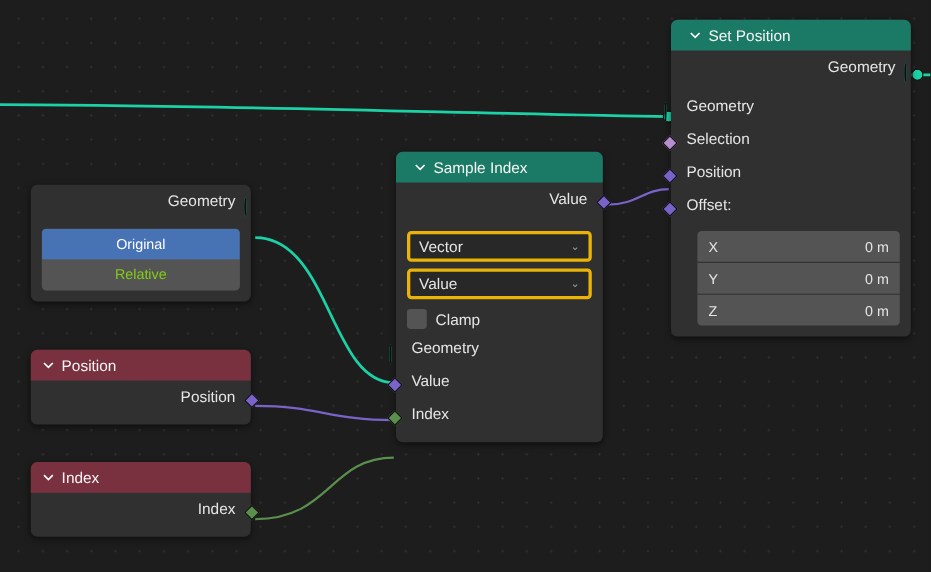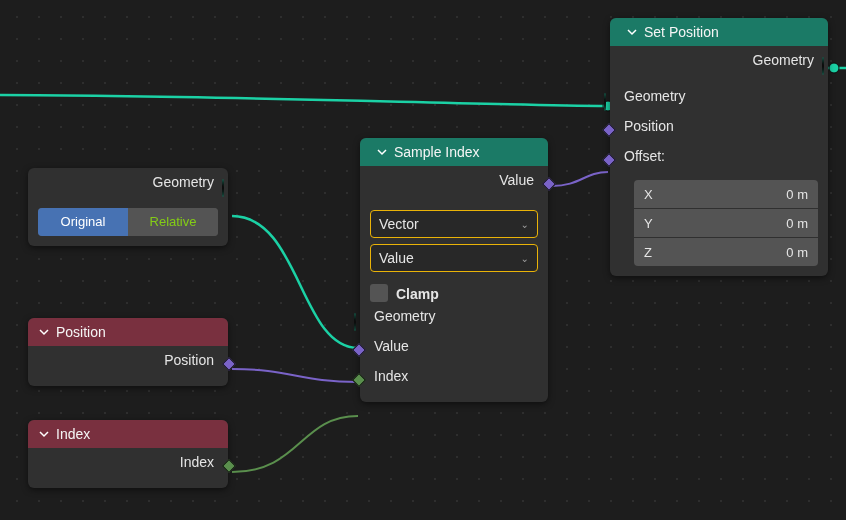--- a/index.html
+++ b/index.html
@@ -66,42 +66,43 @@
   .socket.out .socket-diamond { right:0; }
   .socket.in  .socket-diamond { left:0; }
   .sock-teal   { background:#1bd1a5; border:1px solid #0d0d0d; }
   .sock-purple { background:#7a63c8; border:1px solid #0d0d0d; }
   .sock-green  { background:#5a8f4d; border:1px solid #0d0d0d; }
 
   .btn-group {
     display:flex; width:100%;
     border-radius:4px; overflow:hidden;
     background:#545454;
+    flex-direction:column;
   }
   .btn-group .seg {
     flex:1; text-align:center; height:28px; line-height:28px;
     font-size:13px; cursor:pointer;
   }
   .btn-group .seg.active { background:#4772b3; color:#fff; }
   .btn-group .seg:not(.active) { background:#545454; color:#84cc16; }
 
   .dropdown {
     width:100%; height:28px;
     background:#282828;
-    border:1px solid #eab308;
+    border:3px solid #eab308;
     border-radius:4px;
     display:flex; align-items:center; justify-content:space-between;
     padding:0 8px;
     color:#e5e5e5;
     cursor:pointer;
   }
   .dropdown .dd-arrow { font-size:10px; color:#9e9e9e; }
 
   .checkbox-row {
-    display:flex; align-items:flex-end; gap:8px; height:24px;font-weight:bold;
+    display:flex; align-items:center; gap:8px; height:24px;
   }
   .checkbox {
     width:18px; height:18px;
     background:#545454;
     border-radius:3px;
   }
 
   .vec-row {
     display:flex; align-items:center;
     background:#545454;
@@ -245,20 +246,26 @@
     <span>Set Position</span>
   </div>
   <div class="node-body">
     <div class="row right">
       <span>Geometry</span>
       <span class="socket out"><span class="socket-circle sock-teal"></span></span>
     </div>
     <div class="row left" style="margin-top:6px;">
       <span class="socket in"><span class="socket-circle sock-teal"></span></span>
       <span>Geometry</span>
+    </div>
+    <div class="row left">
+      <span class="socket in">
+          <span class="socket-diamond sock-purple" style="background:#b98ed1;"></span>
+        </span>
+      <span>Selection</span>
     </div>
     <div class="row left">
       <span class="socket in">
           <span class="socket-diamond sock-purple"></span>
         </span>
       <span>Position</span>
     </div>
     <div class="row left">
       <span class="socket in">
           <span class="socket-diamond sock-purple"></span>

